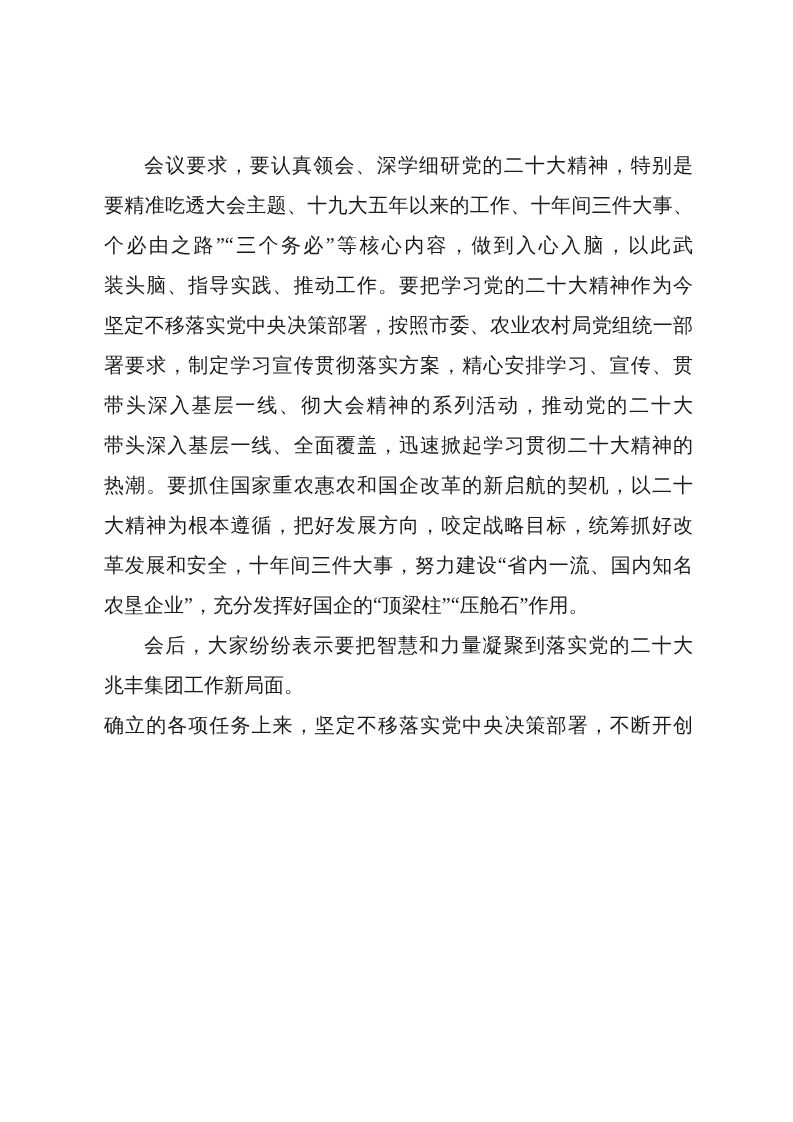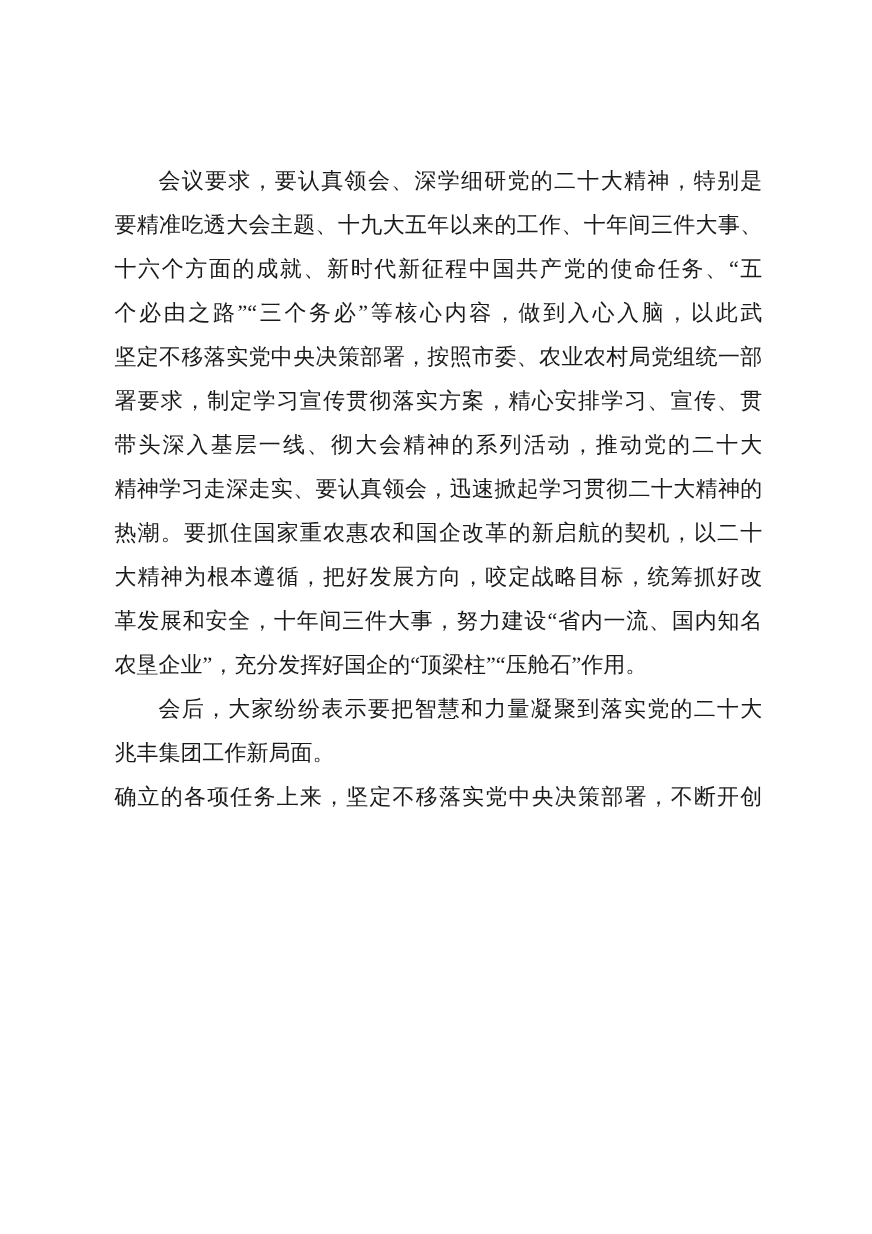--- a/index.html
+++ b/index.html
@@ -51,26 +51,26 @@
   </style>
 </head>
 <body>
 
 <div class="page">
   <div class="text-block">
 
     <div class="para">
       <div class="line indent">会议要求，要认真领会、深学细研党的二十大精神，特别是</div>
       <div class="line">要精准吃透大会主题、十九大五年以来的工作、十年间三件大事、</div>
-      <div class="line">十六个方面的成就、新时代新征程中国共产党的使命任务、“五</div>
       <div class="line">个必由之路”“三个务必”等核心内容，做到入心入脑，以此武</div>
+      <div class="line">装头脑、指导实践、推动工作。要把学习党的二十大精神作为今</div>
       <div class="line">坚定不移落实党中央决策部署，按照市委、农业农村局党组统一部</div>
       <div class="line">署要求，制定学习宣传贯彻落实方案，精心安排学习、宣传、贯</div>
       <div class="line">带头深入基层一线、彻大会精神的系列活动，推动党的二十大</div>
-      <div class="line">精神学习走深走实、要认真领会，迅速掀起学习贯彻二十大精神的</div>
+      <div class="line">带头深入基层一线、全面覆盖，迅速掀起学习贯彻二十大精神的</div>
       <div class="line">热潮。要抓住国家重农惠农和国企改革的新启航的契机，以二十</div>
       <div class="line">大精神为根本遵循，把好发展方向，咬定战略目标，统筹抓好改</div>
       <div class="line">革发展和安全，十年间三件大事，努力建设“省内一流、国内知名</div>
       <div class="line para-end">农垦企业”，充分发挥好国企的“顶梁柱”“压舱石”作用。</div>
     </div>
 
     <div class="para">
       <div class="line indent">会后，大家纷纷表示要把智慧和力量凝聚到落实党的二十大</div>
       <div class="line para-end">兆丰集团工作新局面。</div>
       <div class="line">确立的各项任务上来，坚定不移落实党中央决策部署，不断开创</div>

